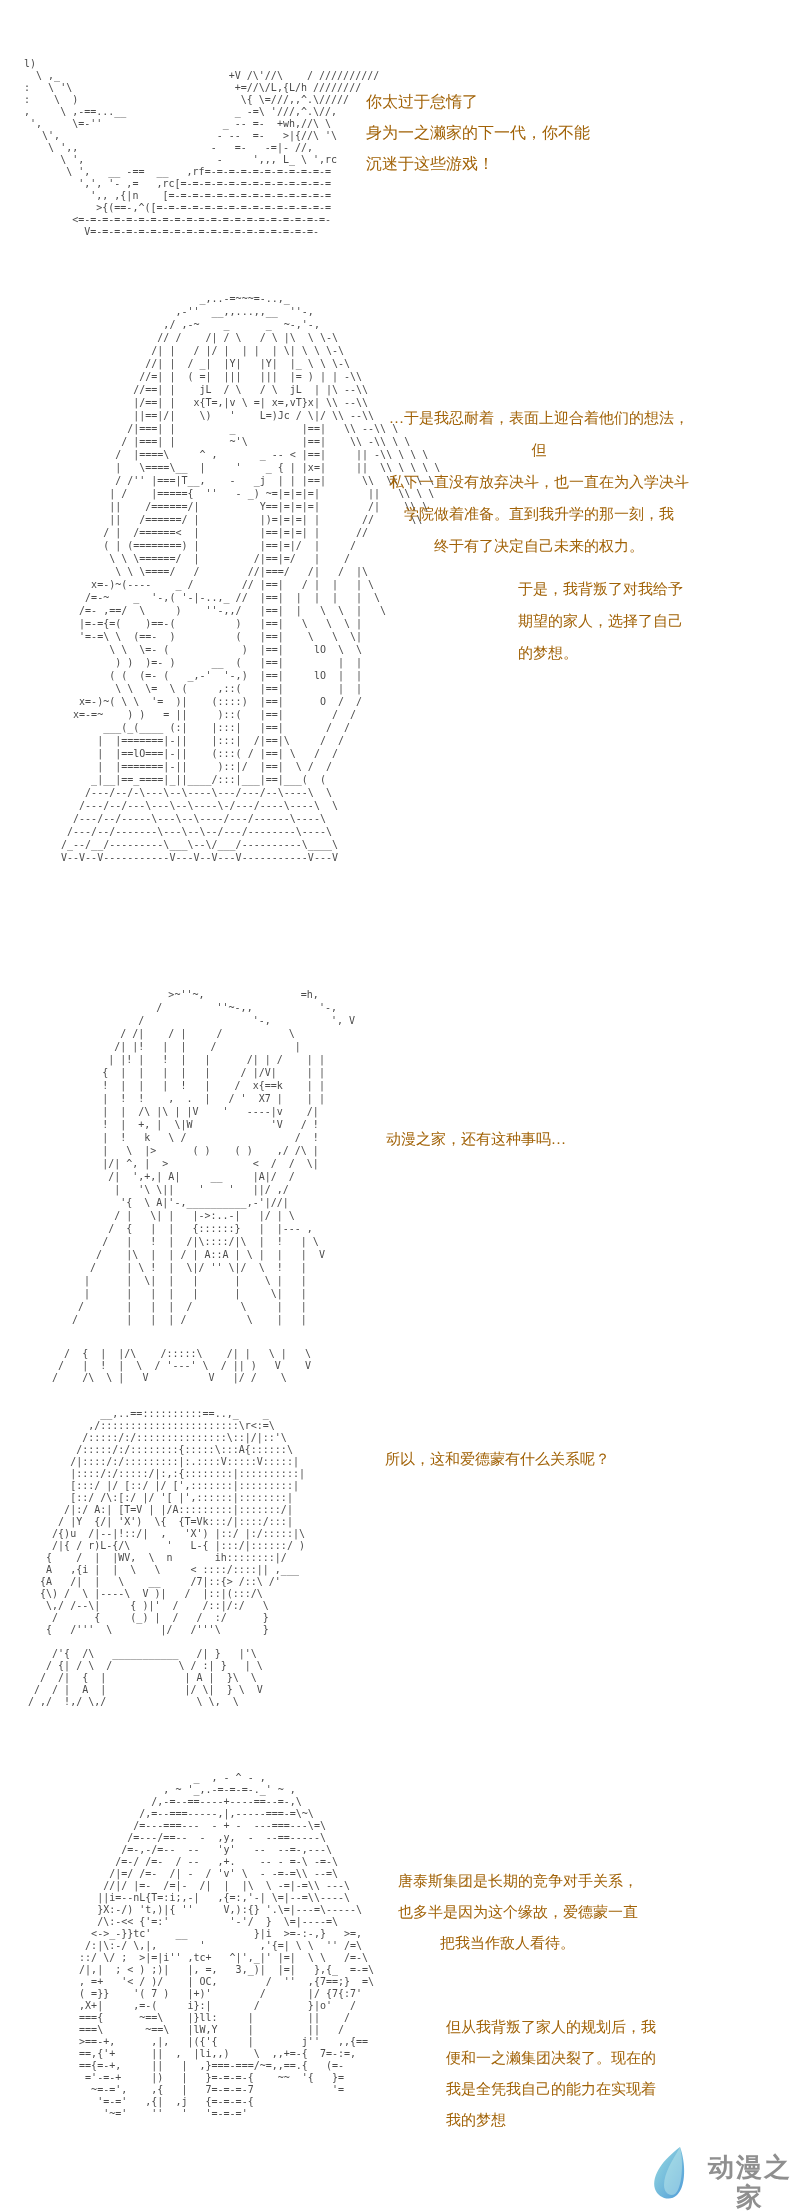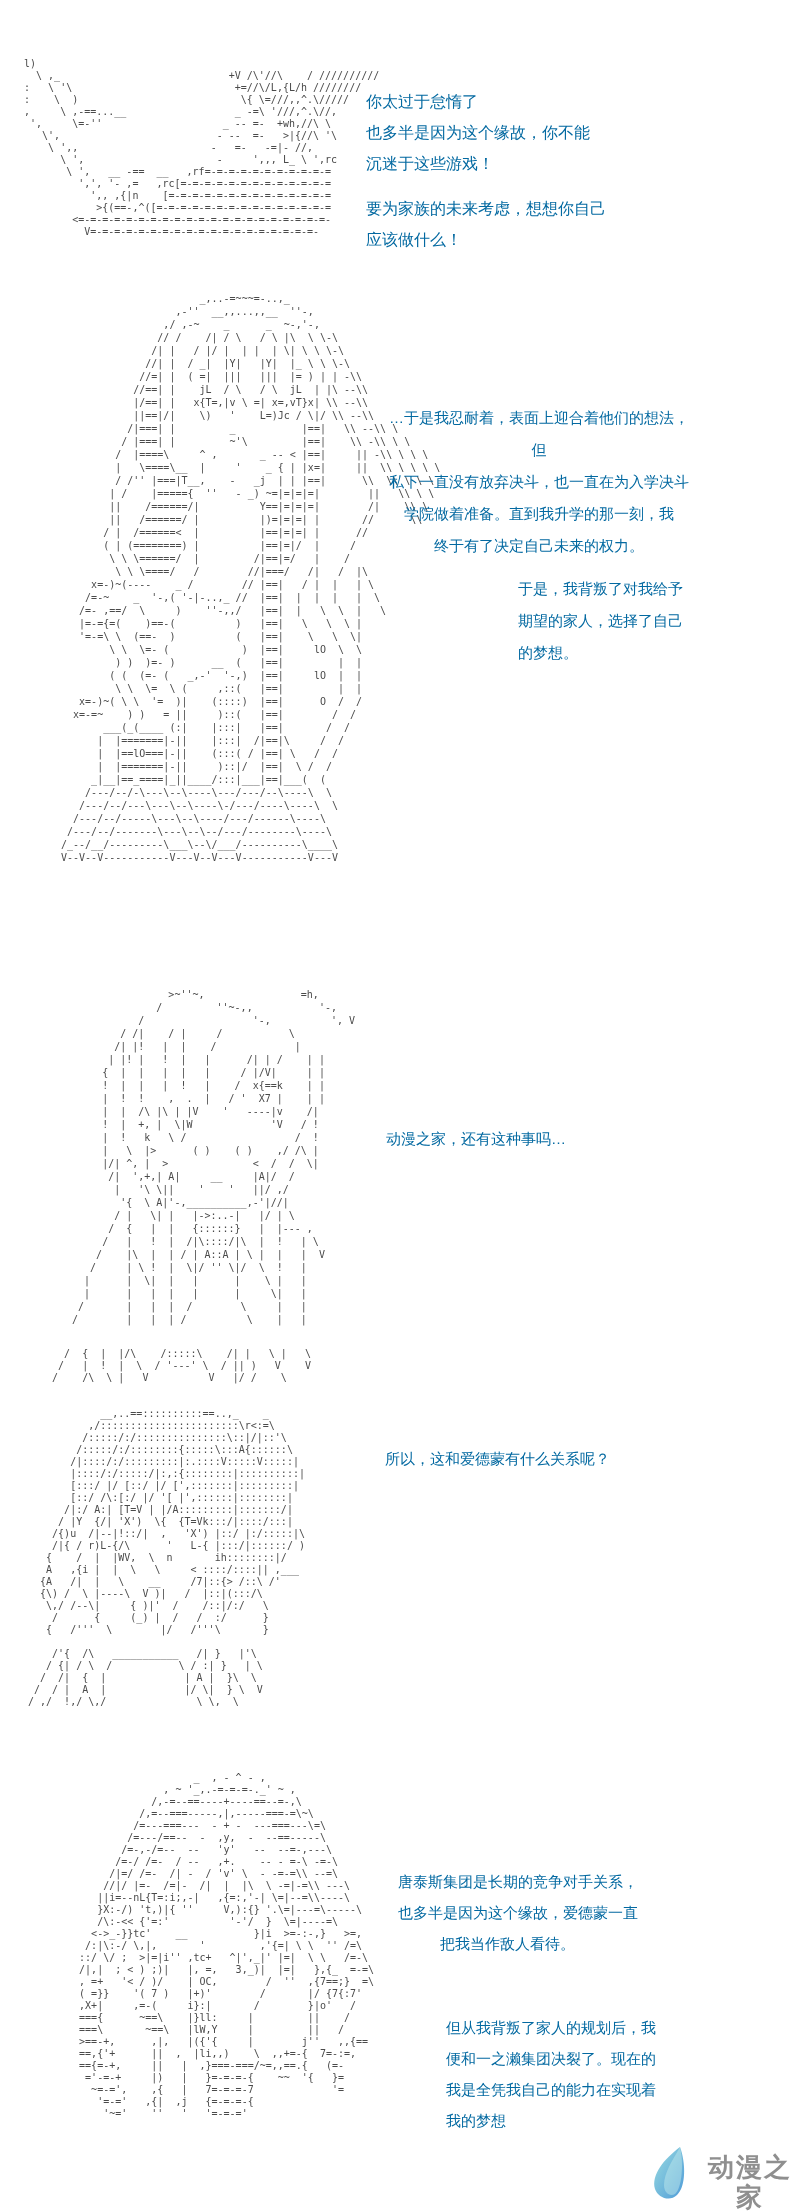--- a/index.html
+++ b/index.html
@@ -23,22 +23,22 @@
     letter-spacing: 0;
   }
   #art1 { left: 18px;  top: 58px;   font-size: 10px; line-height: 12px; }
   #art2 { left: 55px;  top: 292px;  font-size: 10px; line-height: 13px; }
   #art3 { left: 60px;  top: 988px;  font-size: 10px; line-height: 13px; }
   #art4 { left: 28px;  top: 1348px; font-size: 10px; line-height: 12px; }
   #art5 { left: 55px;  top: 1772px; font-size: 10px; line-height: 12px; }
 
   .dialog {
     position: absolute;
-    font-family: Liberation Sans, sans-serif;
-    color: #0369a1;
+    font-family: Liberation Serif, serif;
+    color: #a16207;
   }
   #d1a { left: 366px; top: 86px;   font-size: 16px; line-height: 31px; }
   #d1b { left: 366px; top: 193px;  font-size: 16px; line-height: 31px; }
   #d2a { left: 383px; top: 402px;  width: 312px; font-size: 15px; line-height: 32px; text-align: center; }
   #d2b { left: 518px; top: 573px;  font-size: 15px; line-height: 32px; }
   #d3a { left: 386px; top: 1124px; font-size: 15px; line-height: 30px; }
   #d4a { left: 385px; top: 1444px; font-size: 15px; line-height: 30px; }
   #d5a { left: 398px; top: 1866px; font-size: 15px; line-height: 31px; }
   #d5a .indent { padding-left: 42px; }
   #d5b { left: 446px; top: 2012px; font-size: 15px; line-height: 31px; }
@@ -82,26 +82,22 @@
      \ ',,                      -   =-   -=|- //,
        \ ',                      -     ',,, L_ \ ',rc
         \ ',   __ -==  __   ,rf=-=-=-=-=-=-=-=-=-=-=
           ',', '- ,=   ,rc[=-=-=-=-=-=-=-=-=-=-=-=-=
             ',, ,{|n    [=-=-=-=-=-=-=-=-=-=-=-=-=-=
              &gt;{(==-,^([=-=-=-=-=-=-=-=-=-=-=-=-=-=-=
          &lt;=-=-=-=-=-=-=-=-=-=-=-=-=-=-=-=-=-=-=-=-=-
            V=-=-=-=-=-=-=-=-=-=-=-=-=-=-=-=-=-=-=-</pre>
   <div id="d1a" class="dialog">
     <div>你太过于怠惰了</div>
-    <div>也多半是因为这个缘故，你不能</div>
+    <div>身为一之濑家的下一代，你不能</div>
     <div>沉迷于这些游戏！</div>
-  </div>
-  <div id="d1b" class="dialog">
-    <div>要为家族的未来考虑，想想你自己</div>
-    <div>应该做什么！</div>
   </div>
 
   <pre id="art2" class="panel-art">                        _,..-=~~~=-..,_
                     ,-''  __,,...,,__  ''-,
                   ,/ ,-~    _      _  ~-,'-,
                  // /    /| / \   / \ |\  \ \-\
                 /| |   / |/ |  | |  | \| \ \ \-\
                //| |  / _|  |Y|   |Y|  |_ \ \ \-\
               //=| |  ( =|  |||   |||  |= ) | | -\\
              //==| |    jL  / \   / \  jL  | |\ --\\

